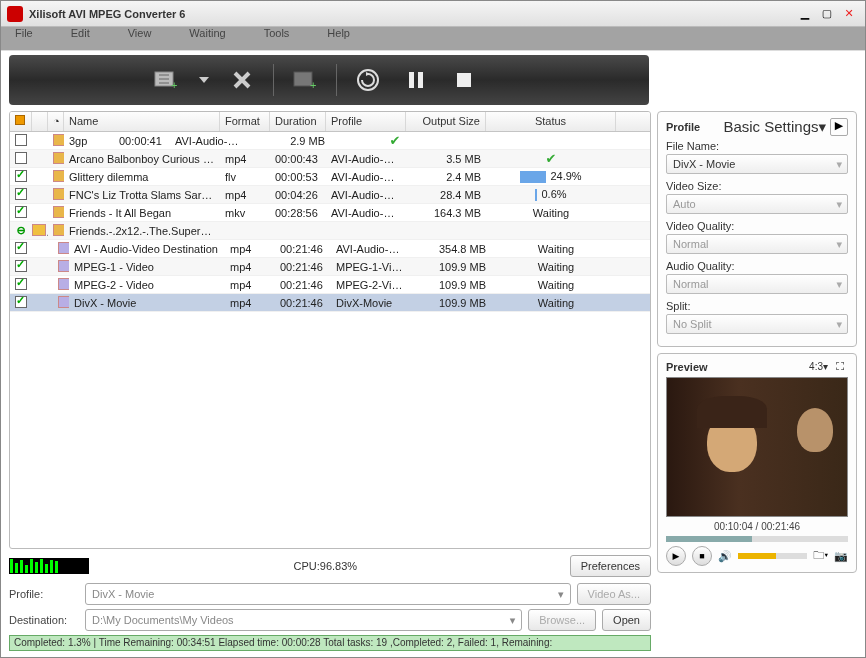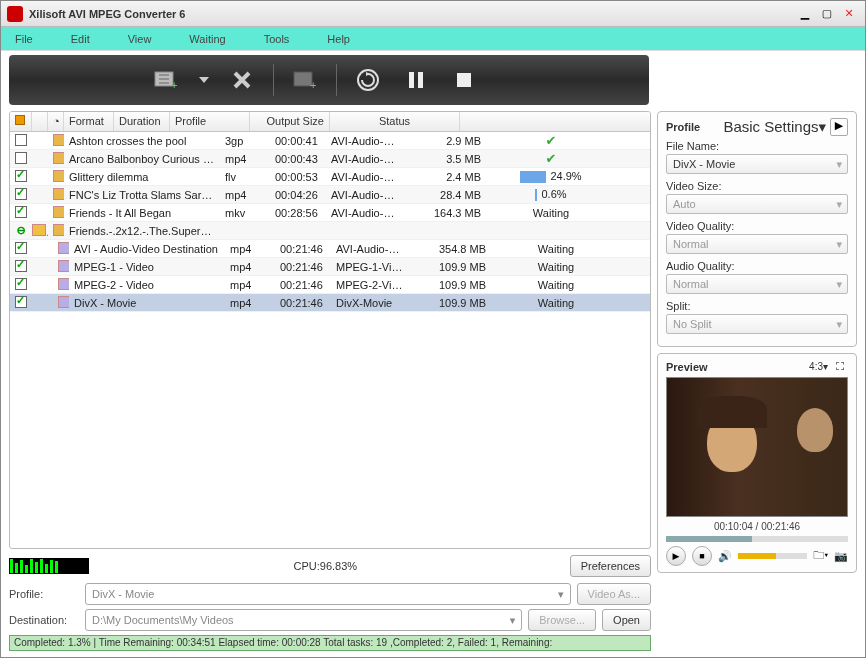--- a/index.html
+++ b/index.html
@@ -3,21 +3,21 @@
 <meta charset="utf-8">
 <style>
 * { box-sizing: border-box; margin: 0; padding: 0; font-family: Tahoma, Arial, sans-serif; font-size: 11px; }
 body { background: #fff; width: 866px; height: 658px; overflow: hidden; }
 .window { width: 866px; height: 658px; border: 1px solid #888; display: flex; flex-direction: column; }
 .titlebar { height: 26px; background: linear-gradient(#f5f5f5,#e0e0e0); display: flex; align-items: center; padding: 0 6px; border-bottom: 1px solid #bbb; }
 .titlebar-icon { width: 16px; height: 16px; background: #c00; border-radius: 3px; margin-right: 6px; }
 .titlebar-title { font-weight: bold; color: #333; flex: 1; }
 .winbtn { width: 20px; height: 16px; margin-left: 2px; display: flex; align-items: center; justify-content: center; cursor: pointer; }
 .winbtn.close { color: #e22; }
-.menubar { height: 24px; background: #5eead4; display: flex; align-items: center; padding: 0 14px; gap: 38px; border-bottom: 1px solid #ddd; color: #444; }
+.menubar { height: 24px; background: #a3a3a3; display: flex; padding: 0 14px; gap: 38px; border-bottom: 1px solid #ddd; color: #444; }
 .menubar span { cursor: pointer; }
 .toolbar { height: 50px; background: linear-gradient(#4a4a4a,#2a2a2a,#444); margin: 4px 8px 0 8px; border-radius: 4px; display: flex; align-items: center; padding: 0 140px; gap: 14px; }
 .tbtn { width: 34px; height: 34px; display: flex; align-items: center; justify-content: center; cursor: pointer; }
 .tsep { width: 1px; height: 32px; background: #666; }
 .content { flex: 1; display: flex; gap: 6px; padding: 6px 8px; overflow: hidden; }
 .left { flex: 1; display: flex; flex-direction: column; gap: 4px; overflow: hidden; }
 .right { width: 200px; display: flex; flex-direction: column; gap: 6px; }
 .table-wrap { border: 1px solid #bbb; border-radius: 3px; flex: 1; overflow: hidden; background: #fff; display: flex; flex-direction: column; }
 .thead { display: flex; height: 20px; background: linear-gradient(#fdfdfd,#ececec); border-bottom: 1px solid #c4c4c4; }
 .th { border-right: 1px solid #d8d8d8; padding: 3px 5px; color: #333; font-size: 11px; overflow: hidden; white-space: nowrap; }
@@ -131,32 +131,32 @@
     <div style="width:208px"></div>
   </div>
 
   <div class="content">
     <div class="left">
       <div class="table-wrap">
         <div class="thead">
           <div class="th c0"><span style="display:inline-block;width:10px;height:10px;background:#e90;border:1px solid #a60"></span></div>
           <div class="th c1"></div>
           <div class="th c2">◔</div>
+          <div class="th c3">Name</div>
           <div class="th c4">Format</div>
           <div class="th c5">Duration</div>
           <div class="th c6">Profile</div>
           <div class="th c7">Output Size</div>
           <div class="th c8">Status</div>
         </div>
         <div class="tbody" id="tbody">
             <div class="tr">
               <div class="td c0" style="text-align:center"><span class="chk"></span></div>
               <div class="td c1" style="padding-left:0px"></div>
               <div class="td c2"><span class="ficon "></span></div>
-              <div class="td c3">Ashton crosses the pool</div>
               <div class="td c4">3gp</div>
               <div class="td c5">00:00:41</div>
               <div class="td c6">AVI-Audio-Vi...</div>
               <div class="td c7">2.9 MB</div>
               <div class="td c8"><span class="statusok">✔</span></div>
             </div>
             <div class="tr alt">
               <div class="td c0" style="text-align:center"><span class="chk"></span></div>
               <div class="td c1" style="padding-left:0px"></div>
               <div class="td c2"><span class="ficon "></span></div>

